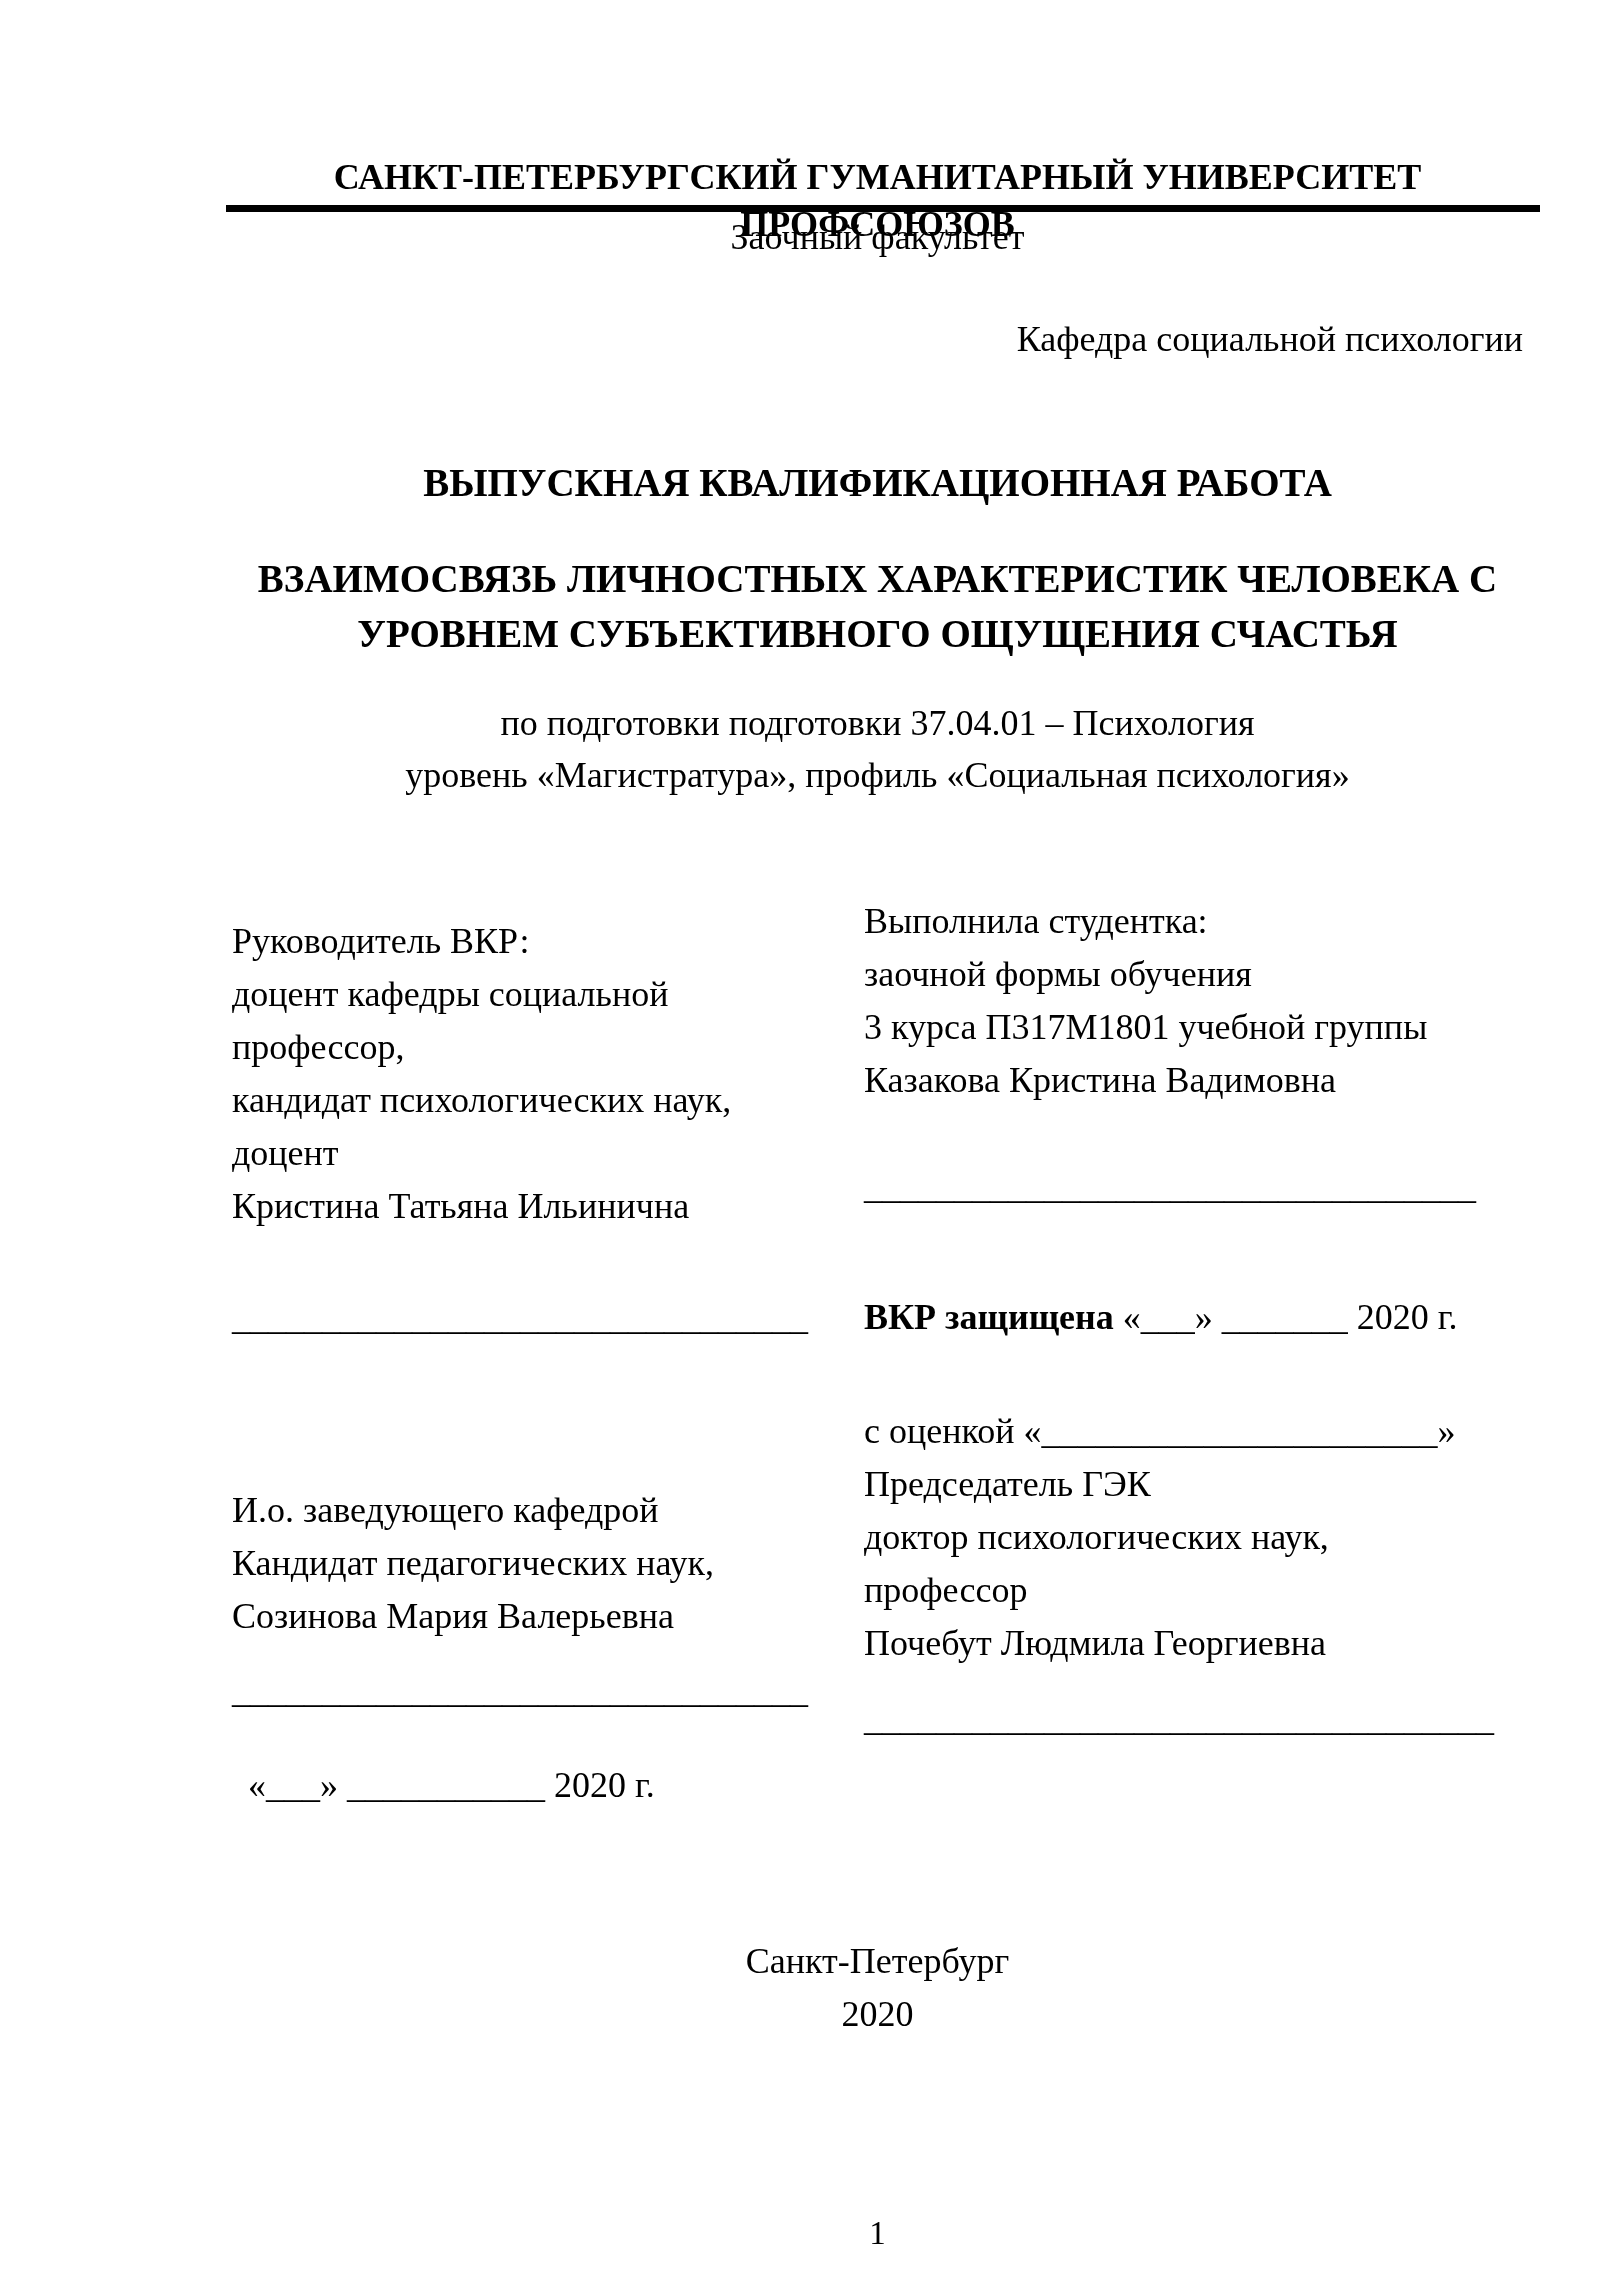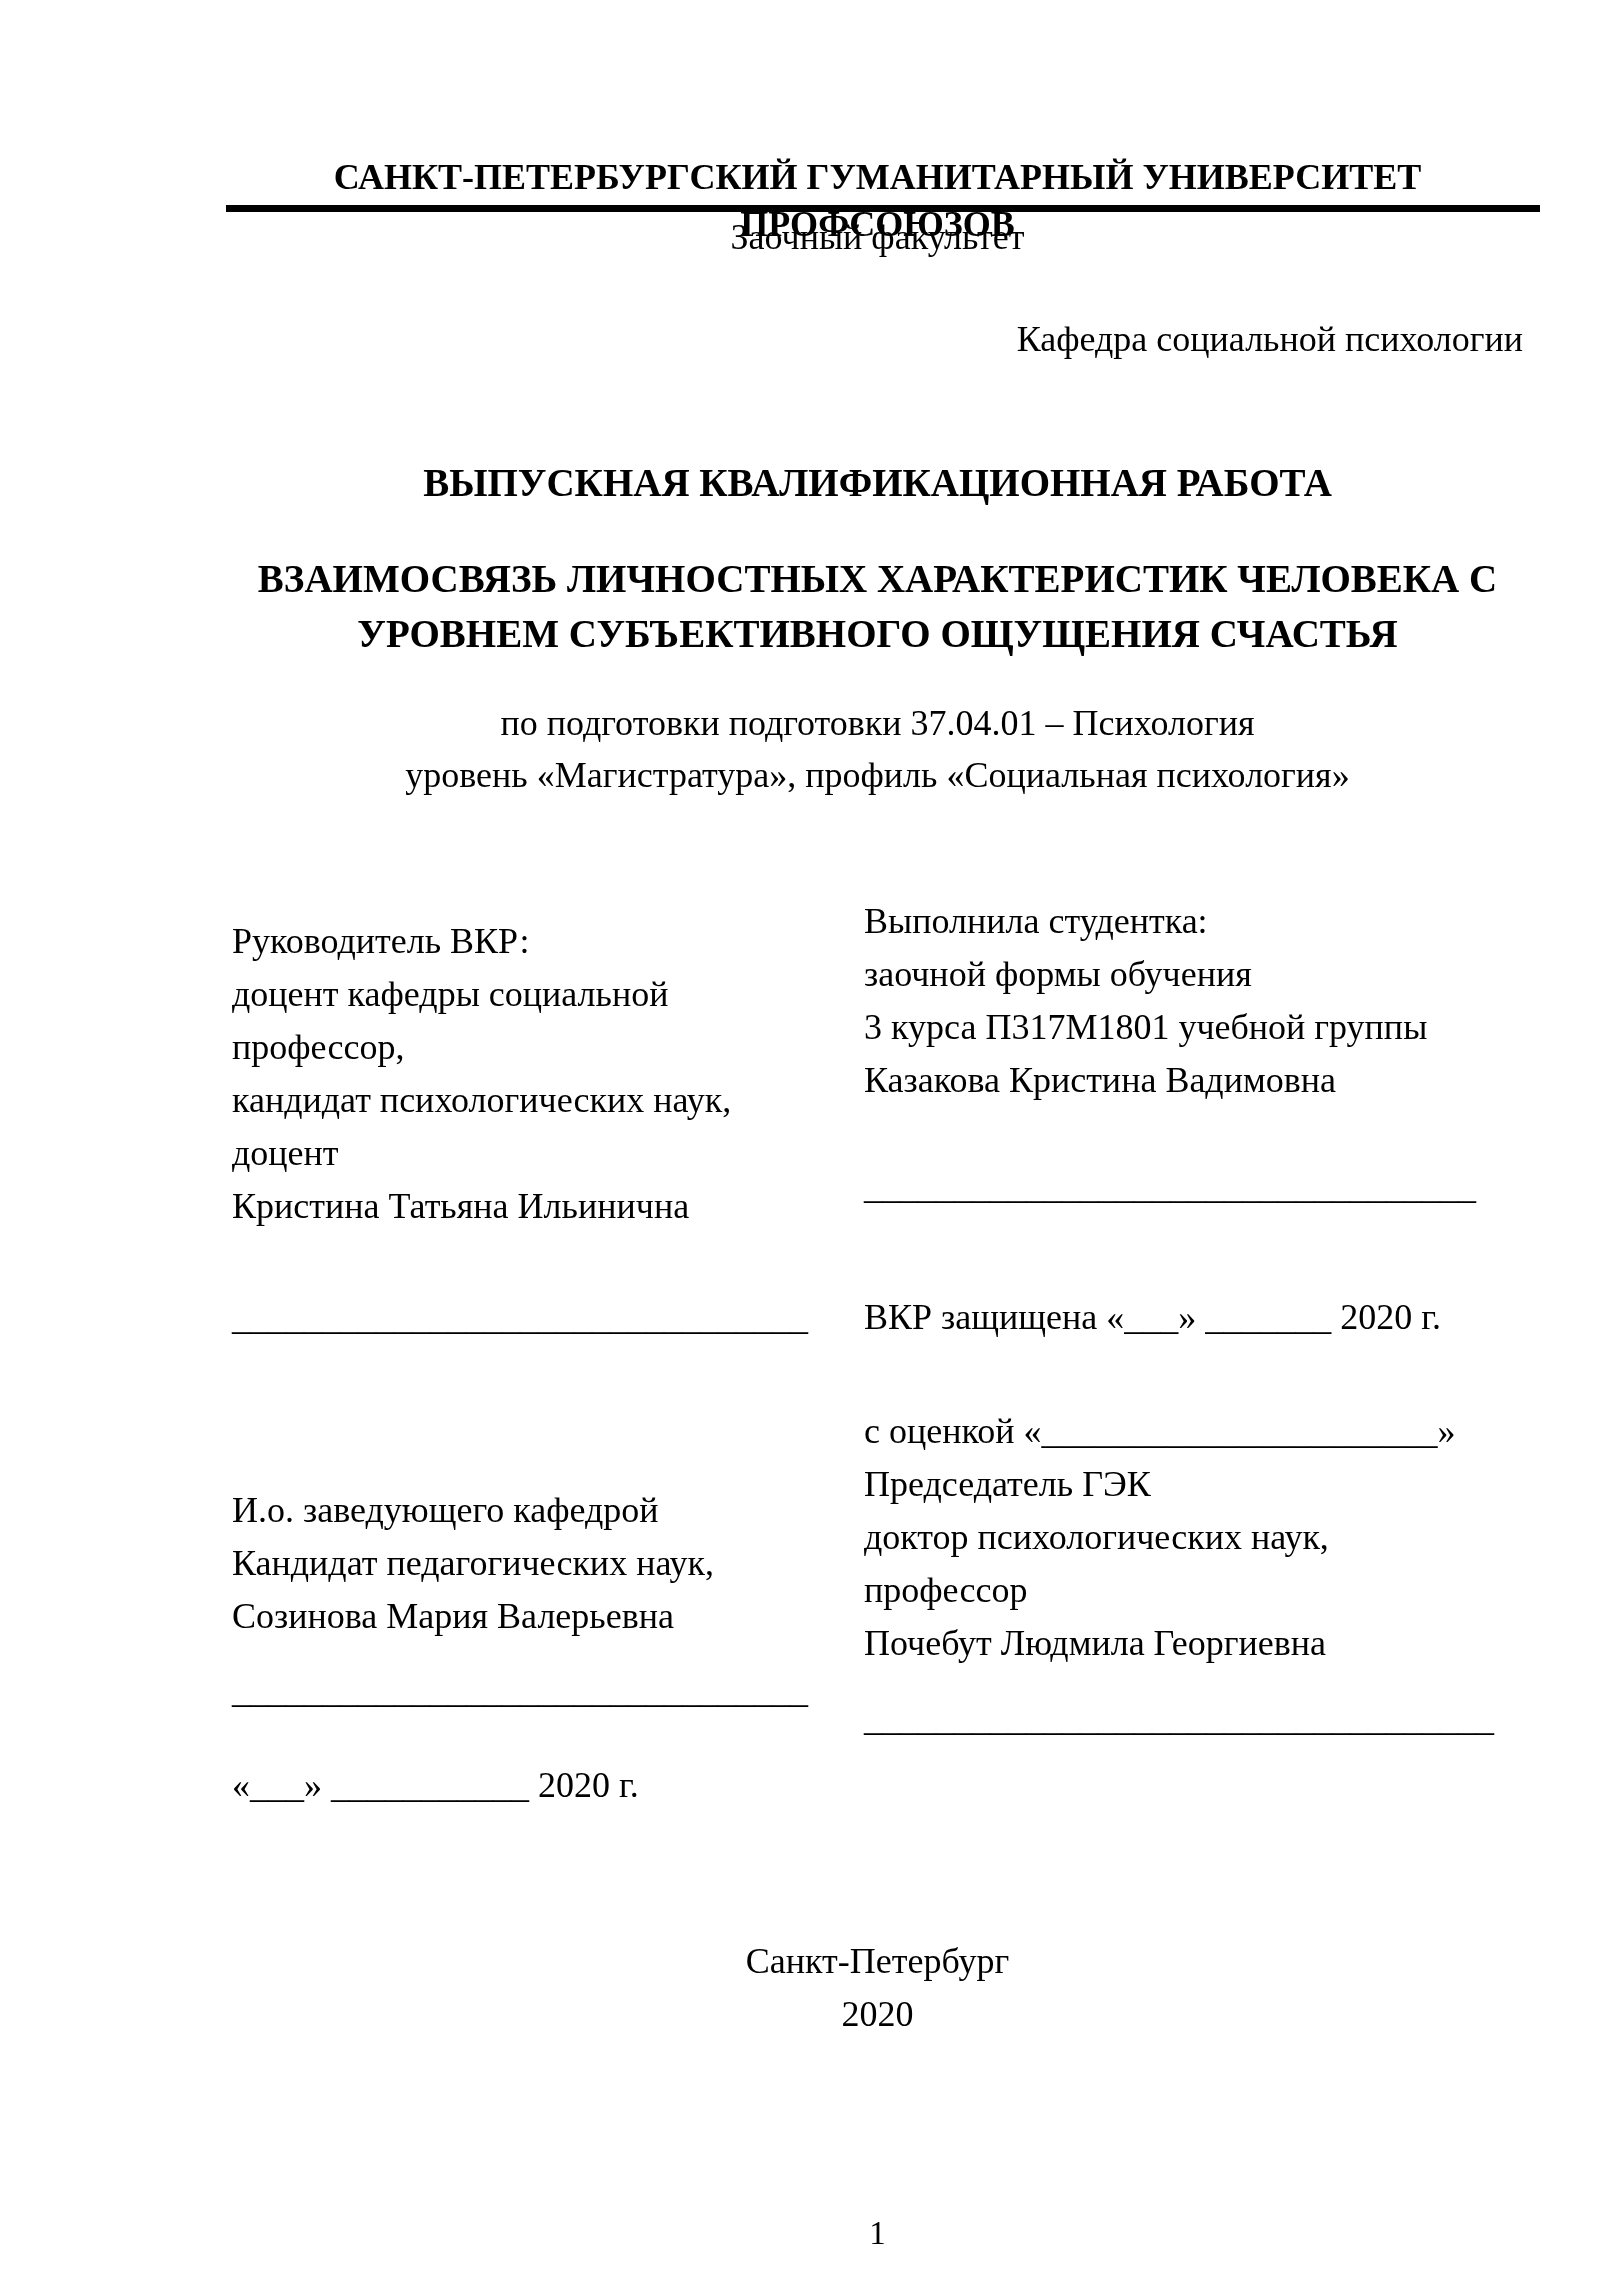--- a/index.html
+++ b/index.html
@@ -25,28 +25,28 @@
   #worktype{top:458px;font-size:39px;font-weight:bold;line-height:49px;}
   #maintitle{top:551px;font-size:39px;font-weight:bold;line-height:55px;}
   #program{top:697px;font-size:36px;line-height:52px;}
 
   #supervisor{left:232px;top:895px;width:636px;margin-top:20px;}
   #student{left:864px;top:895px;width:663px;}
   #student .sig{margin-top:53px;}
 
   #supervisor-sig{left:232px;top:1291px;}
   #defense{left:864px;top:1291px;width:663px;}
-  .b{font-weight:normal;}
+  .b{font-weight:bold;}
 
   #committee{left:864px;top:1405px;width:663px;}
   #dept-head{left:232px;top:1484px;width:636px;}
 
   #head-sig{left:232px;top:1664px;}
   #chair-sig{left:864px;top:1692px;}
-  #date-line{left:232px;top:1759px;}
+  #date-line{left:248px;top:1759px;}
 
   #city{top:1936px;font-size:36px;line-height:50px;}
   #year{top:1989px;font-size:36px;line-height:50px;}
   #pagenum{top:2214px;font-size:33px;line-height:39px;}
 </style>
 </head>
 <body>
 
 <div class="page">
 

